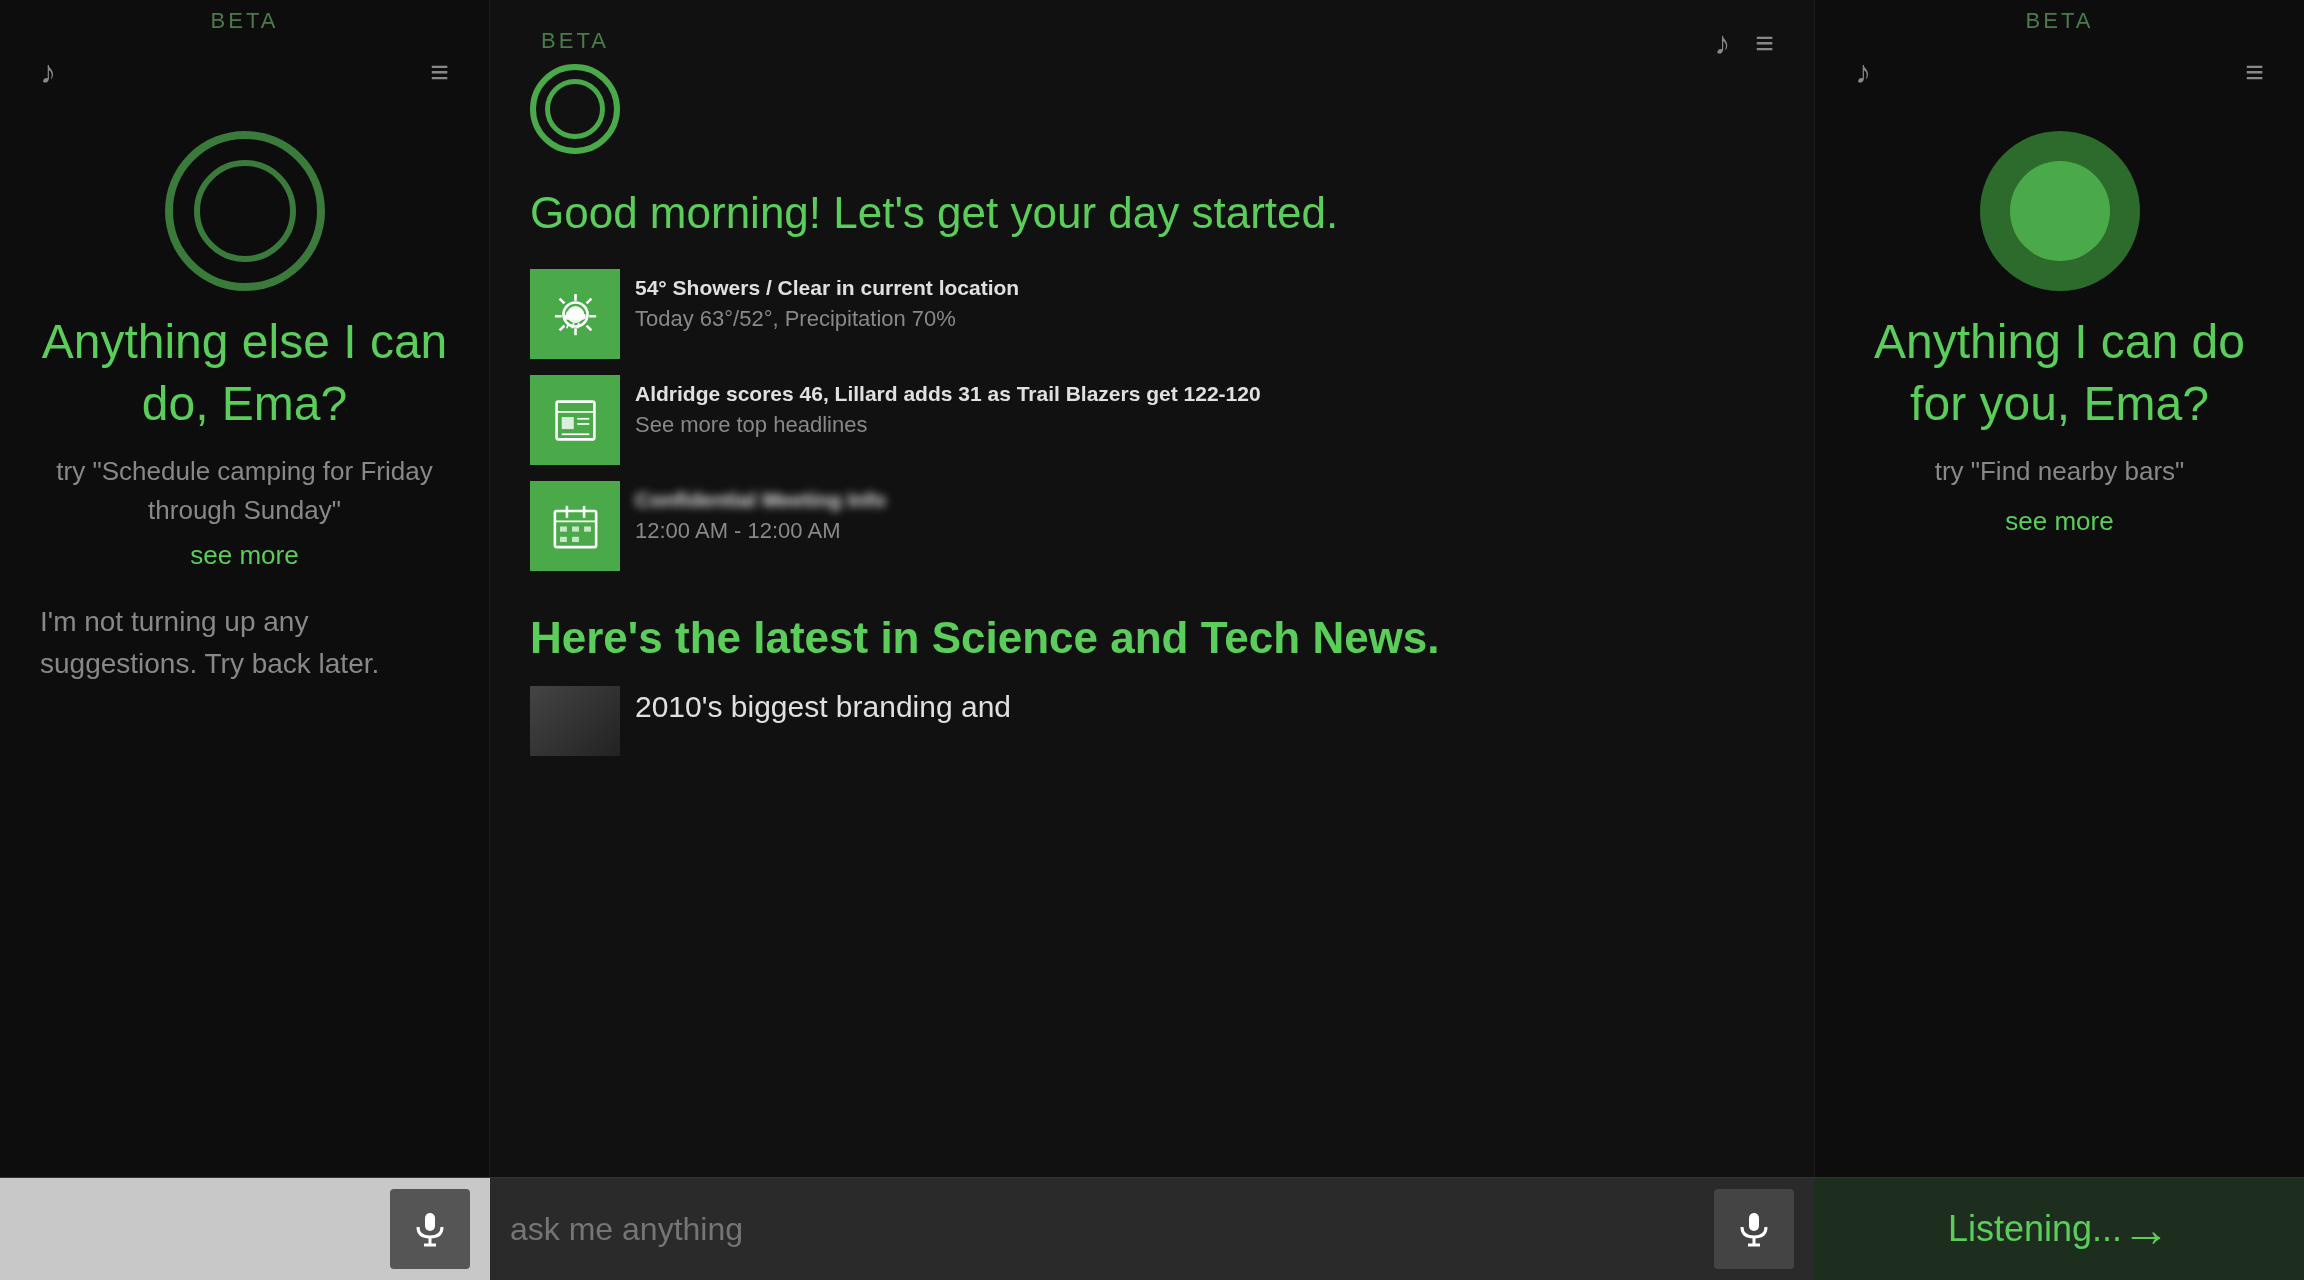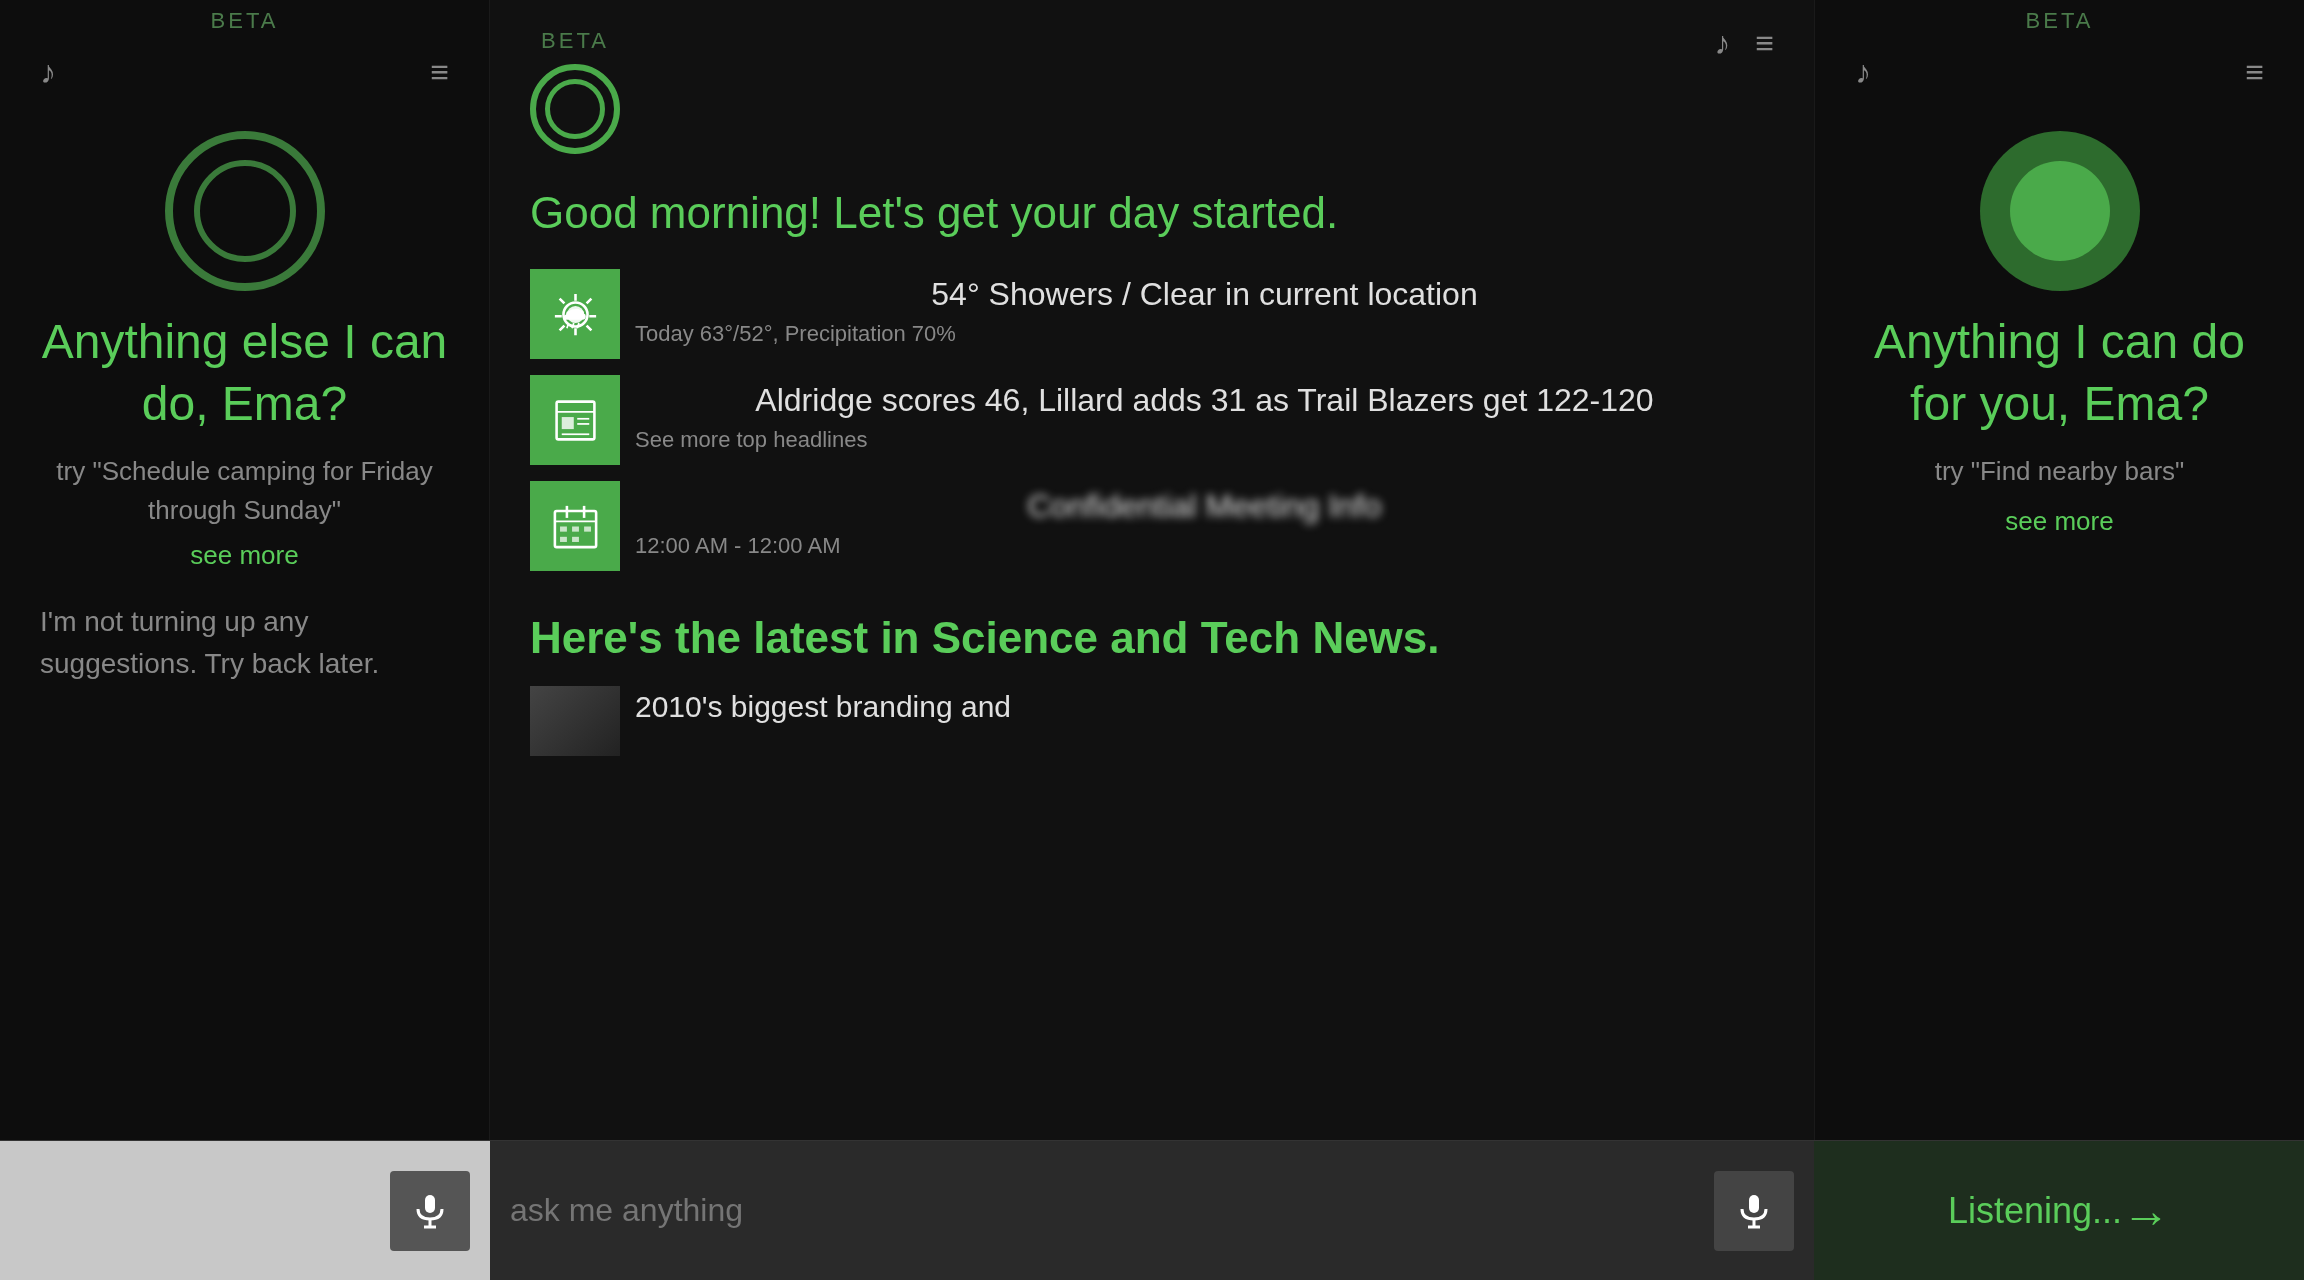--- a/index.html
+++ b/index.html
@@ -211,24 +211,23 @@
       fill: white;
     }
 
     .card-text {
       flex: 1;
       padding-top: 5px;
     }
 
     .card-title {
       color: #e0e0e0;
-      font-size: 32px;
+      font-size: 21px;
       line-height: 1.3;
-      font-weight: 400;
-      text-align: center;
+      font-weight: 700;
     }
 
     .card-subtitle {
       color: #888;
       font-size: 22px;
       margin-top: 5px;
     }
 
     .card-blurred {
       filter: blur(4px);
@@ -269,21 +268,21 @@
     }
 
     .science-card-title {
       color: #e0e0e0;
       font-size: 30px;
       line-height: 1.4;
     }
 
     
     .bottom-bar {
-      height: 140px;
+      height: 103px;
       display: flex;
       background: #1a1a1a;
       border-top: 1px solid #333;
     }
 
     .bottom-left {
       width: 490px;
       background: #c8c8c8;
       display: flex;
       align-items: center;

